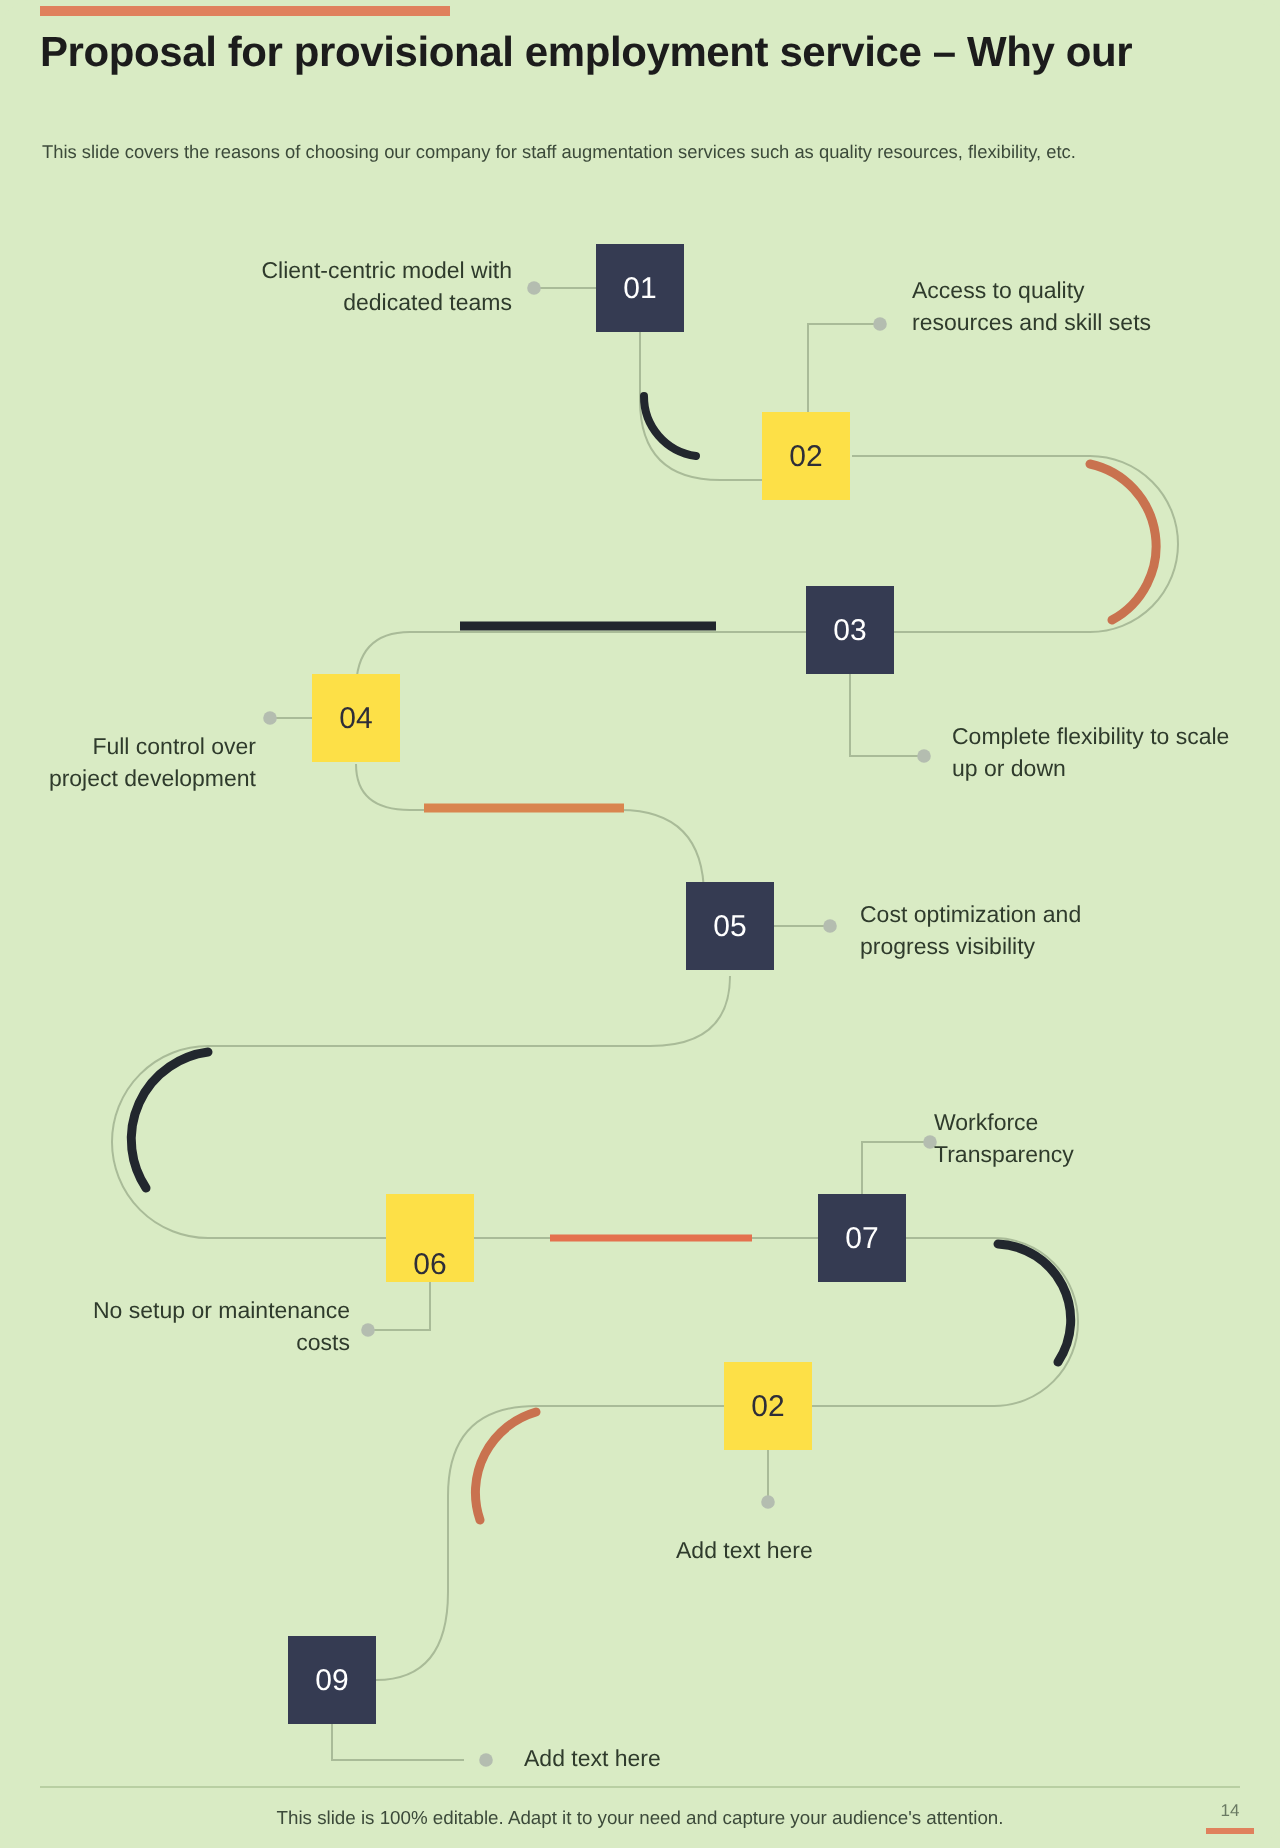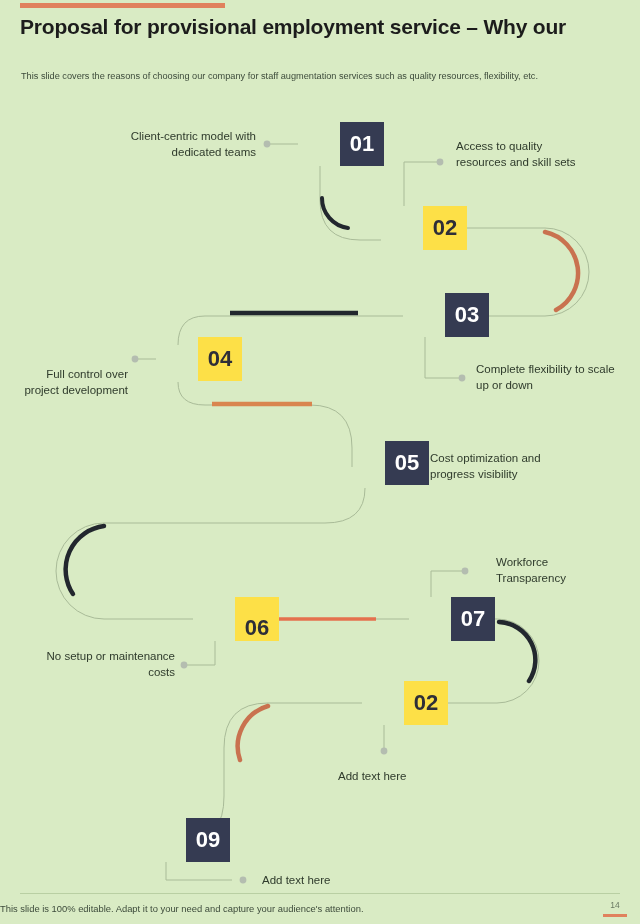--- a/index.html
+++ b/index.html
@@ -61,24 +61,23 @@
     pointer-events: none;
   }
   
   .numbox {
     position: absolute;
     width: 44px;
     height: 44px;
     display: flex;
     align-items: center;
     justify-content: center;
-    font-size: 22px;
-    font-weight: bold;
+    font-size: 15px;
+    font-weight: normal;
     box-sizing: border-box;
-    margin-left: 42px;
   }
   .numbox.dark {
     background: #353b52;
     color: #ffffff;
   }
   .numbox.orange {
     background: #fde047;
     color: #2e2e38;
   }
   
@@ -97,21 +96,21 @@
     top: 893px;
     width: 600px;
     height: 1px;
     background: #b9cfa3;
   }
   .footer-text {
     position: absolute;
     left: 0;
     top: 903px;
     width: 640px;
-    text-align: left;
+    text-align: center;
     font-size: 9.4px;
     color: #3c4a3a;
   }
   .page-num {
     position: absolute;
     right: 14px;
     top: 900px;
     font-size: 8.5px;
     color: #6a7a63;
     text-align: center;
@@ -240,21 +239,21 @@
   <div class="label left-al" style="left:456px; top:138px; width:130px;">Access to quality resources and skill sets</div>
 
   <div class="label left-al" style="left:476px; top:361px; width:140px;">Complete flexibility to scale up or down</div>
 
   <div class="label right-al" style="left:10px; top:334px; width:118px;margin-top:32px;">Full control over project development</div>
 
   <div class="label left-al" style="left:430px; top:450px; width:152px;">Cost optimization and progress visibility</div>
 
   <div class="label right-al" style="left:30px; top:648px; width:145px;">No setup or maintenance costs</div>
 
-  <div class="label left-al" style="left:496px; top:554px; width:120px;">Workforce Transparency</div>
+  <div class="label left-al" style="left:467px; top:554px; width:120px;">Workforce Transparency</div>
 
   <div class="label left-al" style="left:338px; top:768px; width:130px;">Add text here</div>
 
   <div class="label left-al" style="left:262px; top:872px; width:130px;">Add text here</div>
 
   <div class="footer-rule"></div>
   <div class="footer-text">This slide is 100% editable. Adapt it to your need and capture your audience's attention.</div>
   <div class="page-num">14</div>
   <div class="page-num-rule"></div>
 

